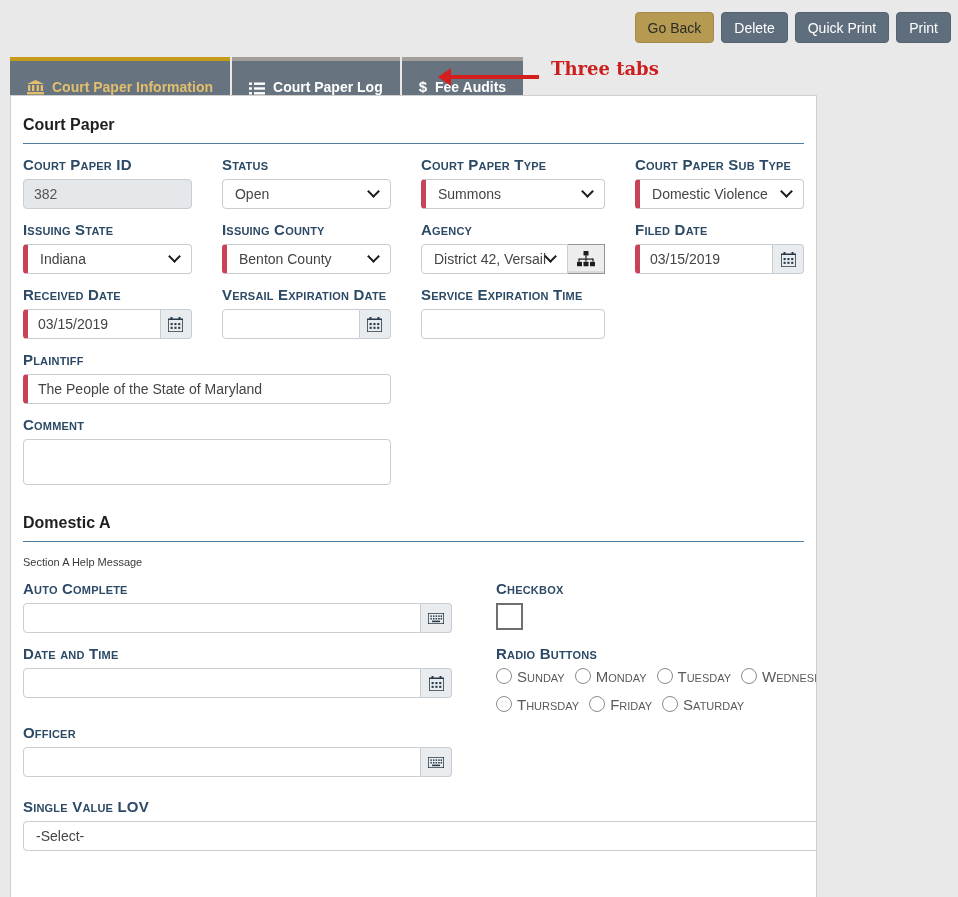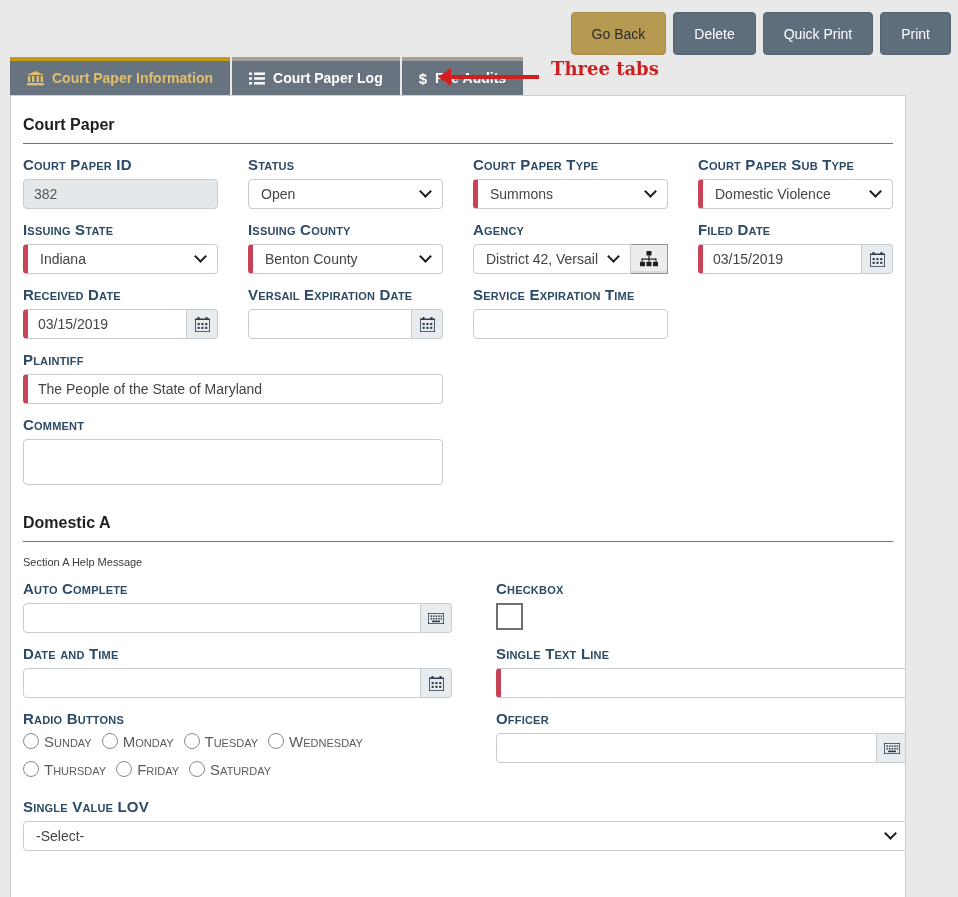--- a/index.html
+++ b/index.html
@@ -23,45 +23,45 @@
   *{box-sizing:border-box;margin:0;padding:0;}
   html,body{width:958px;height:897px;overflow:hidden;}
   body{
     background:var(--page-bg);
     font-family:"Liberation Sans","DejaVu Sans",sans-serif;
     font-size:14px;color:#333;position:relative;
   }
 
   
   .toolbar{position:absolute;top:12px;right:7px;display:flex;gap:7px;}
-  .btn{height:43px;padding:0 20px;border-radius:4px;border:1px solid transparent;
+  .btn{height:31px;padding:0 12px;border-radius:4px;border:1px solid transparent;
        font-size:14px;display:flex;align-items:center;cursor:pointer;
        font-family:inherit;}
   .btn.slate{background:var(--slate);border-color:#55626f;color:#fff;}
   .btn.gold{background:var(--gold);border-color:#a5894a;color:#2b2b2b;}
 
   
   .tabbar{position:absolute;left:10px;top:57px;display:flex;height:38px;}
   .tab{background:var(--tab-bg);color:#fff;font-weight:bold;font-size:14px;
-       display:flex;align-items:center;gap:8px;padding:0 17px;margin-right:2px;
+       display:flex;align-items:flex-end;gap:8px;padding:0 17px;margin-right:2px;
        border-top:4px solid var(--tab-gray-border);cursor:pointer;white-space:nowrap;}
   .tab.active{border-top-color:var(--tab-gold-border);color:var(--tab-gold);}
   .tab svg{display:block;}
   .tab .glyph{font-weight:bold;font-size:15px;}
 
   
   .annotation{position:absolute;top:58px;left:442px;display:flex;align-items:flex-end;}
   .arrow{position:relative;width:97px;height:4px;background:var(--ann-red);margin-top:6px;}
   .arrow:before{content:"";position:absolute;left:-13px;top:-7px;
      border:9px solid transparent;border-right:13px solid var(--ann-red);}
   .ann-text{margin-left:12px;color:#cc2020;font-family:"DejaVu Serif","Liberation Serif",serif;
      font-weight:bold;font-size:18px;}
 
   
-  .panel{position:absolute;left:10px;top:95px;width:896px;height:802px;
+  .panel{position:absolute;left:10px;top:95px;width:807px;height:802px;
      background:var(--panel-bg);border:1px solid var(--panel-border);border-bottom:none;
      padding:6px 12px 0 12px;overflow:hidden;}
 
   .section-hd{font-size:16px;font-weight:bold;color:#1f1f1f;
      padding:14px 0 9px 0;border-bottom:1px solid var(--line-blue);}
   .help-msg{font-size:11px;color:#3a3a3a;margin-top:14px;}
 
   .flabel{font-variant:small-caps;font-weight:bold;color:var(--label);
      font-size:15px;letter-spacing:.2px;margin:13px 0 7px 0;line-height:1;}
 
@@ -341,24 +341,20 @@
             <rect x="2.6" y="6" width="2.1" height="2.1"></rect>
               <rect x="6.4" y="6" width="2.1" height="2.1"></rect>
               <rect x="10.2" y="6" width="2.1" height="2.1"></rect>
             <rect x="2.6" y="9.8" width="2.1" height="2.1"></rect>
               <rect x="6.4" y="9.8" width="2.1" height="2.1"></rect>
               <rect x="10.2" y="9.8" width="2.1" height="2.1"></rect>
           </svg>
         </span>
       </div>
     </div>
-    <div>
-      <div class="flabel">Single Text Line</div>
-      <input class="tinput req" value="" style="">
-    </div>
 
     <div>
       <div class="flabel">Radio Buttons</div>
       <div class="radio-wrap">
         <span class="radio-opt">
           <span class="radio-circle"></span>
           <span class="radio-label">Sunday</span>
         </span>
         <span class="radio-opt">
           <span class="radio-circle"></span>

